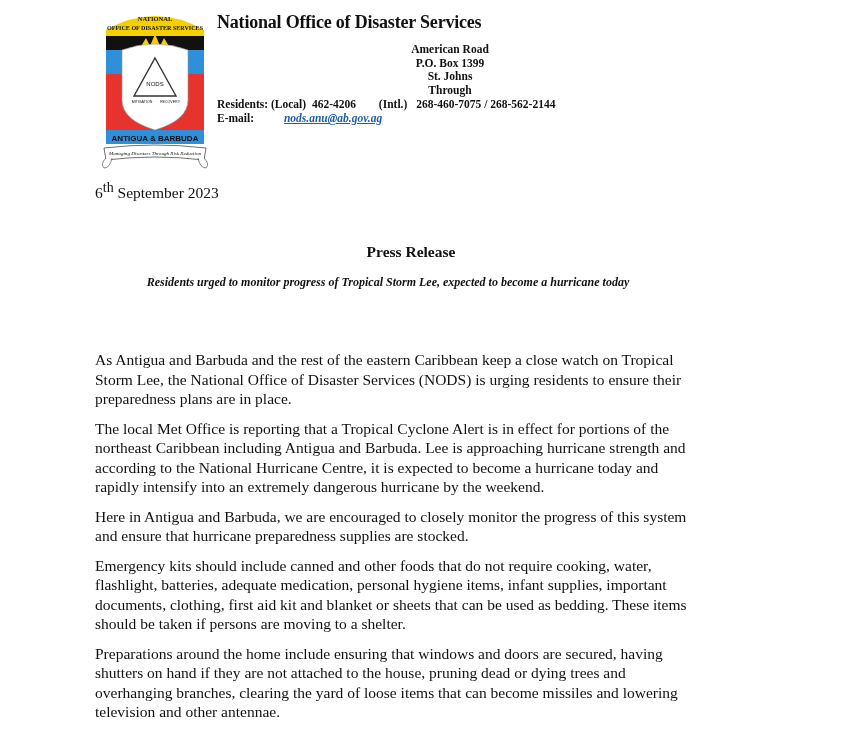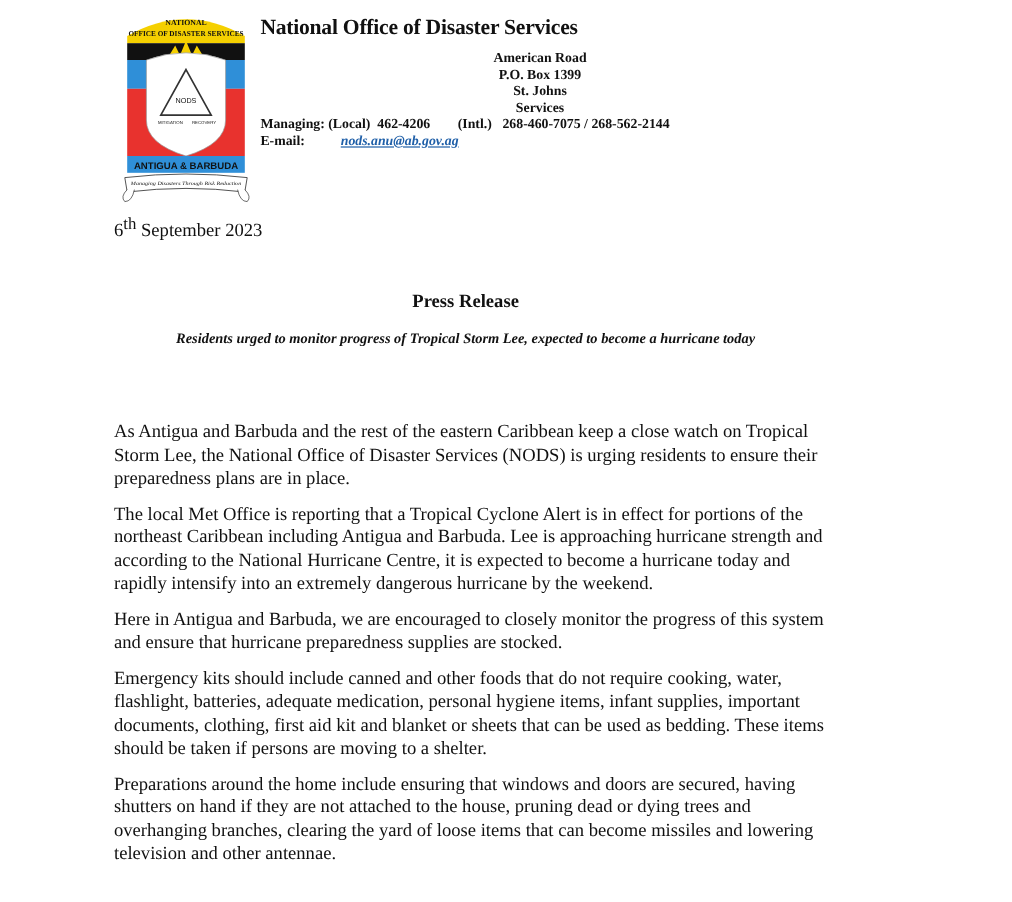--- a/index.html
+++ b/index.html
@@ -13,21 +13,21 @@
   .contact { position: absolute; left: 217px; top: 97px; font-size: 11.5px; font-weight: bold;
              line-height: 14px; white-space: nowrap; }
   .contact .row { display: block; }
   .contact .gap1 { display: inline-block; width: 20px; }
   .contact .gap2 { display: inline-block; width: 6px; }
   .contact .email-gap { display: inline-block; width: 27px; }
   .contact a { color: #1f5fa8; text-decoration: underline; font-style: italic; }
   .date { position: absolute; left: 95px; top: 184px; font-size: 15.5px; white-space: nowrap; }
   .date sup { font-size: 14px; vertical-align: 6px; line-height: 0; }
   .pr-title { position: absolute; left: 0; width: 776px; top: 243px; text-align: center;
-              font-size: 15.5px; font-weight: bold; }
+              font-size: 15.5px; font-weight: bold; padding-left: 23px; }
   .headline { position: absolute; left: 110px; width: 556px; top: 272px; text-align: center;
               font-size: 12px; font-weight: bold; font-style: italic; line-height: 20px; }
   .body { position: absolute; left: 95px; top: 350px; width: 600px; font-size: 15.5px; line-height: 19.5px; }
   .body p { margin: 0 0 10px 0; }
   .the-end { font-weight: bold; font-style: italic; }
 </style>
 </head>
 <body>
 
 <svg class="logo" viewBox="0 0 110 162">
@@ -57,26 +57,26 @@
   <path d="M104,150 Q110,156 106,160 Q100,160 98,150" fill="#fff" stroke="#333" stroke-width="0.6"></path>
   <text x="55" y="146.5" text-anchor="middle" font-size="4.2" font-style="italic" font-family="Liberation Serif, serif" fill="#111" textLength="92" lengthAdjust="spacingAndGlyphs">Managing Disasters Through Risk Reduction</text>
 </svg>
 
 <div class="org-title">National Office of Disaster Services</div>
 
 <div class="addr">
   <div>American Road</div>
   <div>P.O. Box 1399</div>
   <div>St. Johns</div>
-  <div>Services</div>
+  <div>Through</div>
 </div>
 
 <div class="contact">
   <span class="row">
-    <span>Managing:</span>
+    <span>Residents:</span>
     <span>(Local)</span>&nbsp;
     <span>462-4206</span><span class="gap1"></span>
     <span>(Intl.)</span><span class="gap2"></span>
     <span>268-460-7075 / 268-562-2144</span>
   </span>
   <span class="row">
     <span>E-mail:</span><span class="email-gap"></span>
     <a>nods.anu@ab.gov.ag</a>
   </span>
 </div>

